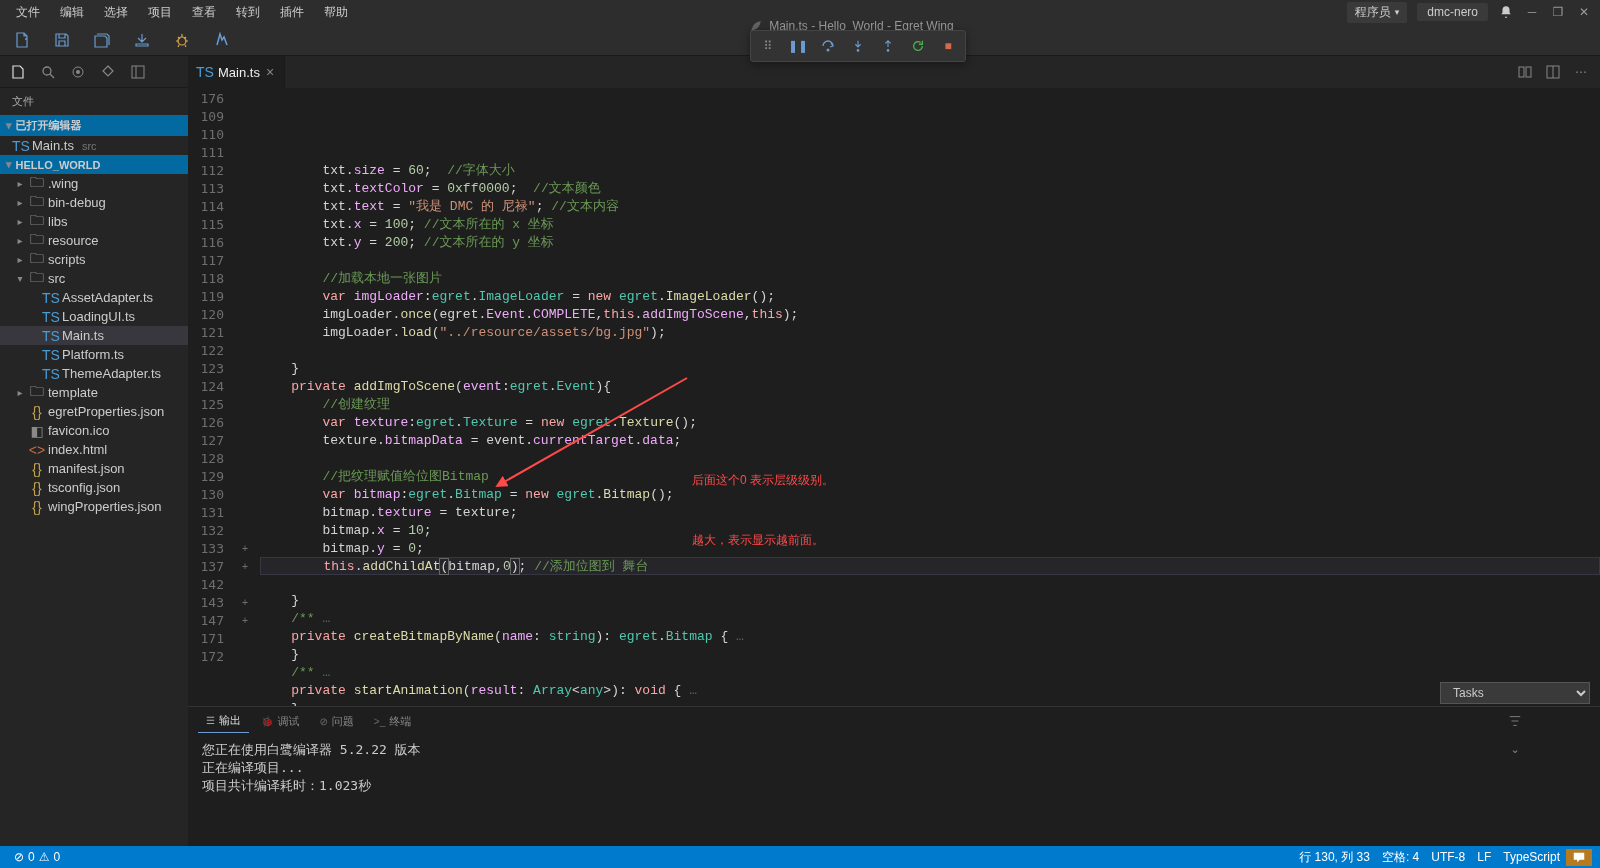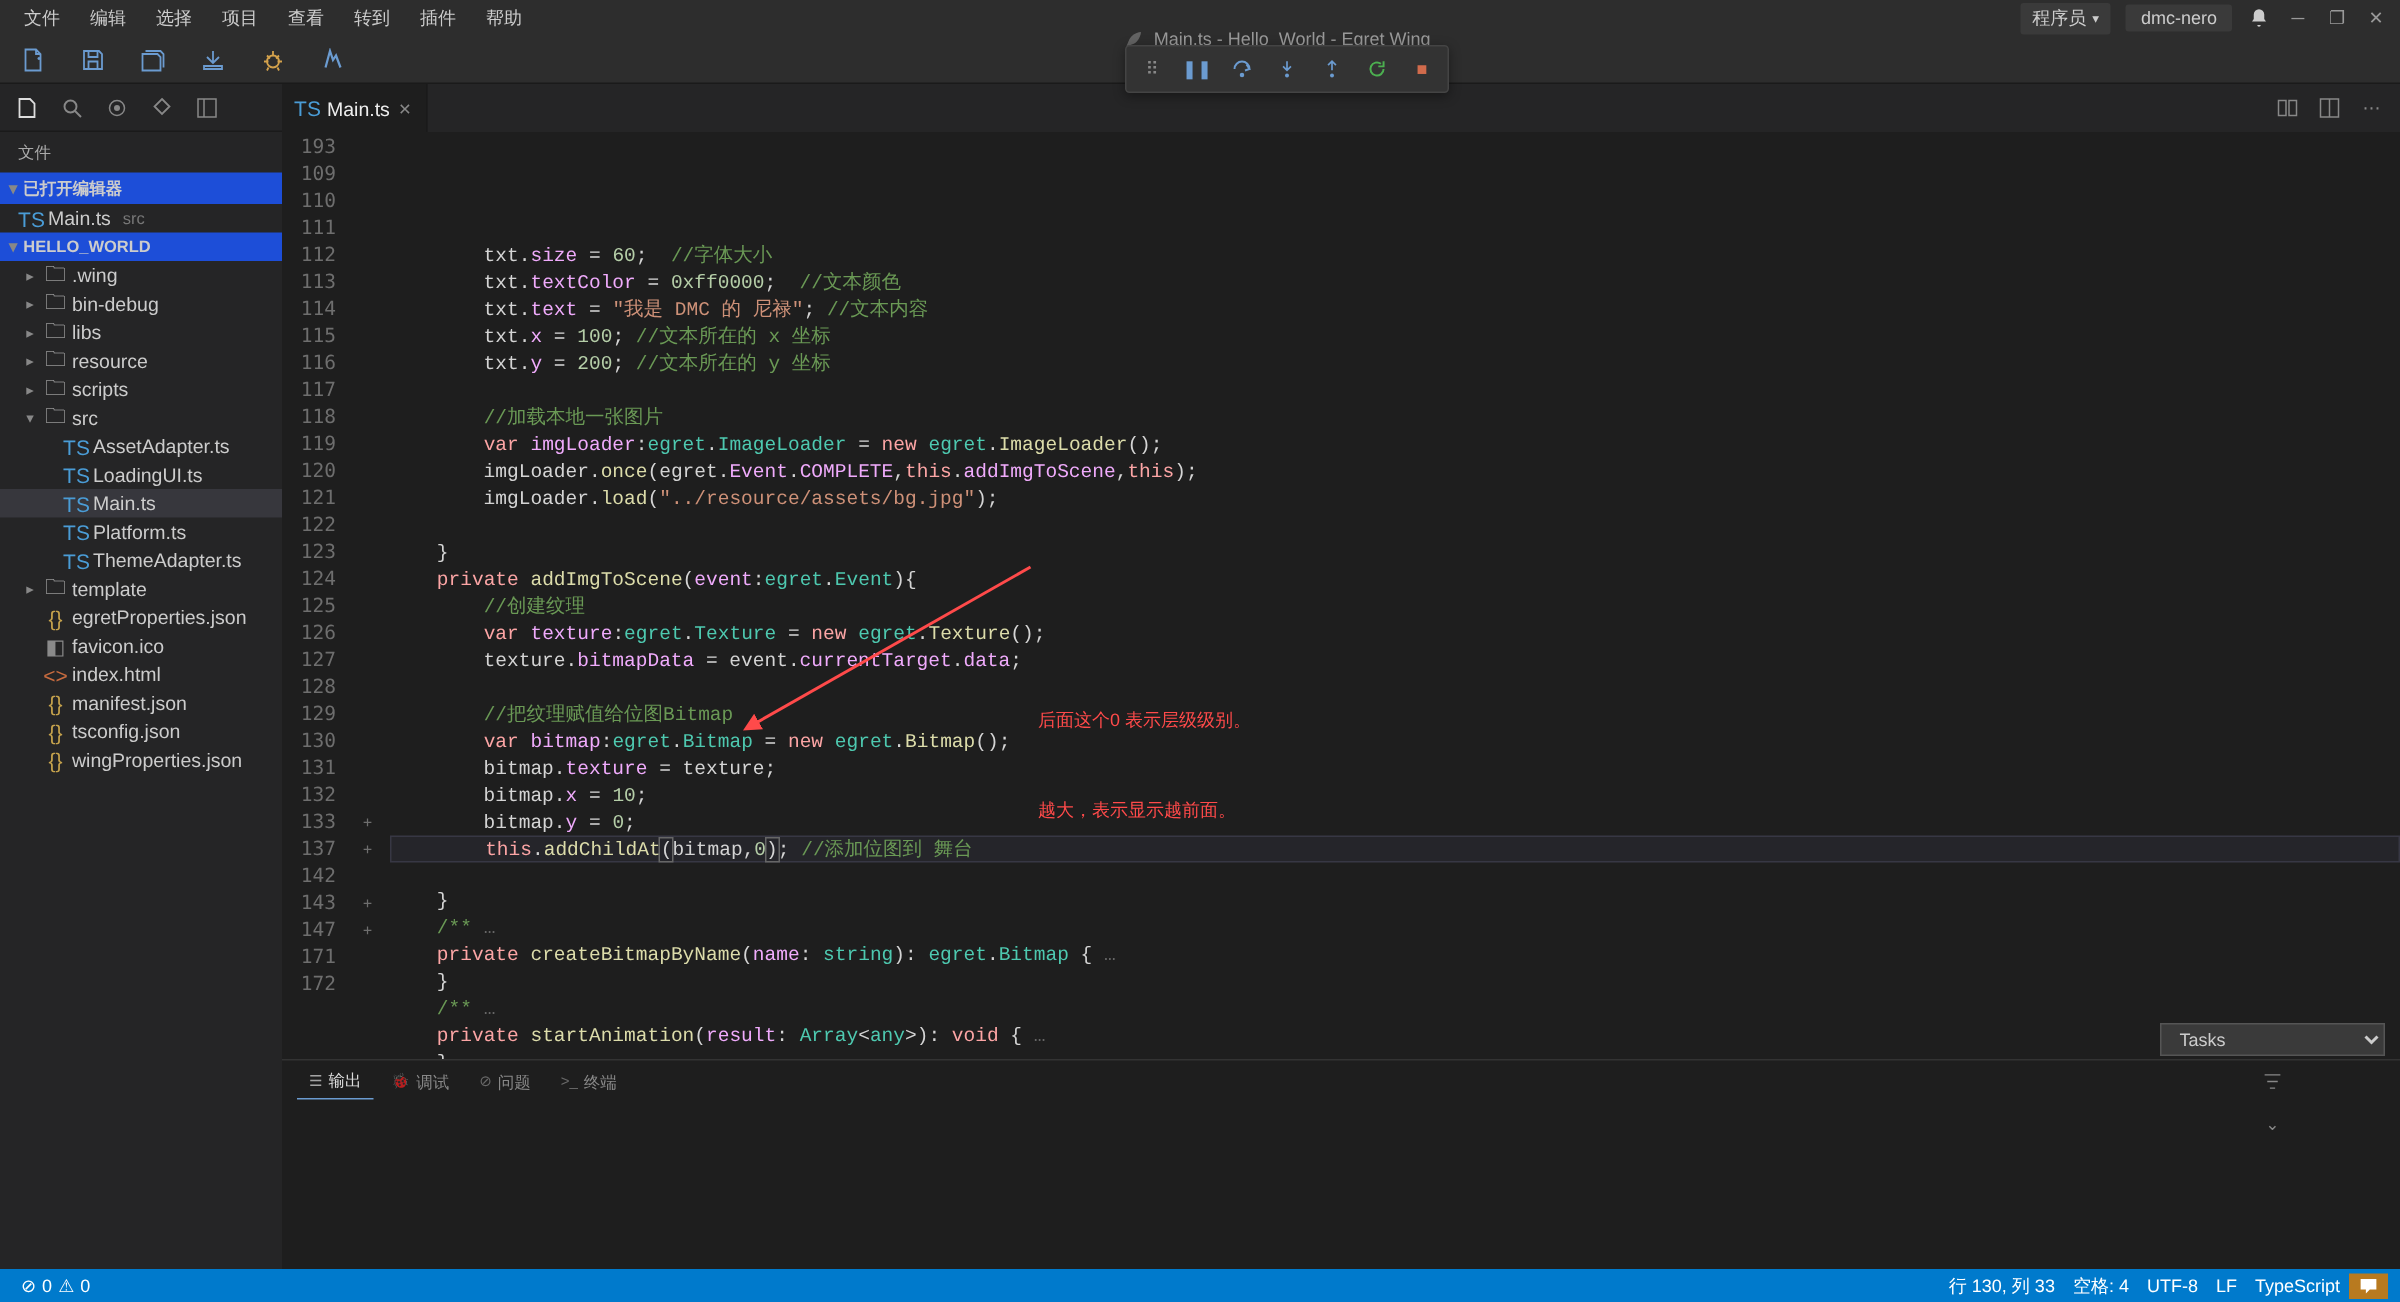--- a/index.html
+++ b/index.html
@@ -29,21 +29,21 @@
 
 .main-layout { display: flex; height: calc(100% - 56px - 22px); }
 
 
 .activity { width: 188px; background: #252526; display: flex; flex-direction: column; }
 .activity-icons { height: 32px; display: flex; align-items: center; padding: 0 6px; gap: 6px; border-bottom: 1px solid #1a1a1a; }
 .act-icon { width: 24px; height: 24px; display: flex; align-items: center; justify-content: center; cursor: pointer; color: #888; }
 .act-icon svg { width: 16px; height: 16px; fill: currentColor; }
 .act-icon.active { color: #ddd; }
 .sidebar-title { padding: 6px 12px; font-size: 11px; color: #aaa; }
-.section-header { padding: 3px 6px; background: #1d4ed8; font-size: 11px; display: flex; align-items: center; gap: 4px; cursor: pointer; color: #ccc; font-weight: bold; }
+.section-header { padding: 3px 6px; background: #0369a1; font-size: 11px; display: flex; align-items: center; gap: 4px; cursor: pointer; color: #ccc; font-weight: bold; }
 .tree { font-size: 13px; }
 .tree-item { padding: 2px 6px; display: flex; align-items: center; gap: 4px; cursor: pointer; color: #ccc; }
 .tree-item.active { background: #37373d; }
 .tw { display: inline-block; width: 12px; text-align: center; color: #888; font-size: 10px; }
 .indent-1 { padding-left: 14px; }
 .indent-2 { padding-left: 28px; }
 .file-ico { width: 14px; height: 14px; display: inline-flex; align-items: center; justify-content: center; font-size: 14px; flex-shrink: 0; }
 .ico-folder { color: #c5c5c5; }
 .ico-ts { color: #4a9cd6; }
 .ico-json { color: #c5a24c; }
@@ -359,21 +359,21 @@
             <svg width="16" height="16" viewBox="0 0 16 16" fill="none" stroke="#888">
               <rect x="2" y="2" width="12" height="12"></rect>
               <path d="M8 2v12"></path>
             </svg>
           </div>
         <div class="ed-act">⋯</div>
       </div>
     </div>
     <div class="code-wrap">
       <div class="gutter" id="gutter">
-          <div class="ln">193</div>
+          <div class="ln">176</div>
           <div class="ln">109</div>
           <div class="ln">110</div>
           <div class="ln">111</div>
           <div class="ln">112</div>
           <div class="ln">113</div>
           <div class="ln">114</div>
           <div class="ln">115</div>
           <div class="ln">116</div>
           <div class="ln">117</div>
           <div class="ln">118</div>
@@ -473,20 +473,25 @@
           <div class="panel-right">
           <select class="panel-select"><option>Tasks</option></select>
           <div class="ed-act">
               <svg width="14" height="14" viewBox="0 0 16 16" fill="none" stroke="#888">
                 <path d="M2 3h12M4 8h8M6 13h4"></path>
               </svg>
             </div>
           <div class="ed-act">⌄</div>
         </div>
       </div>
+      <div class="panel-body" id="panel-body">
+          <div>您正在使用白鹭编译器 5.2.22 版本</div>
+          <div>正在编译项目...</div>
+          <div>项目共计编译耗时：1.023秒</div>
+        </div>
     </div>
   </div>
 </div>
 
 <div class="status">
   <div class="status-item">
       <span>⊘</span>
       <span>0</span> 
       <span>⚠</span>
       <span>0</span>

